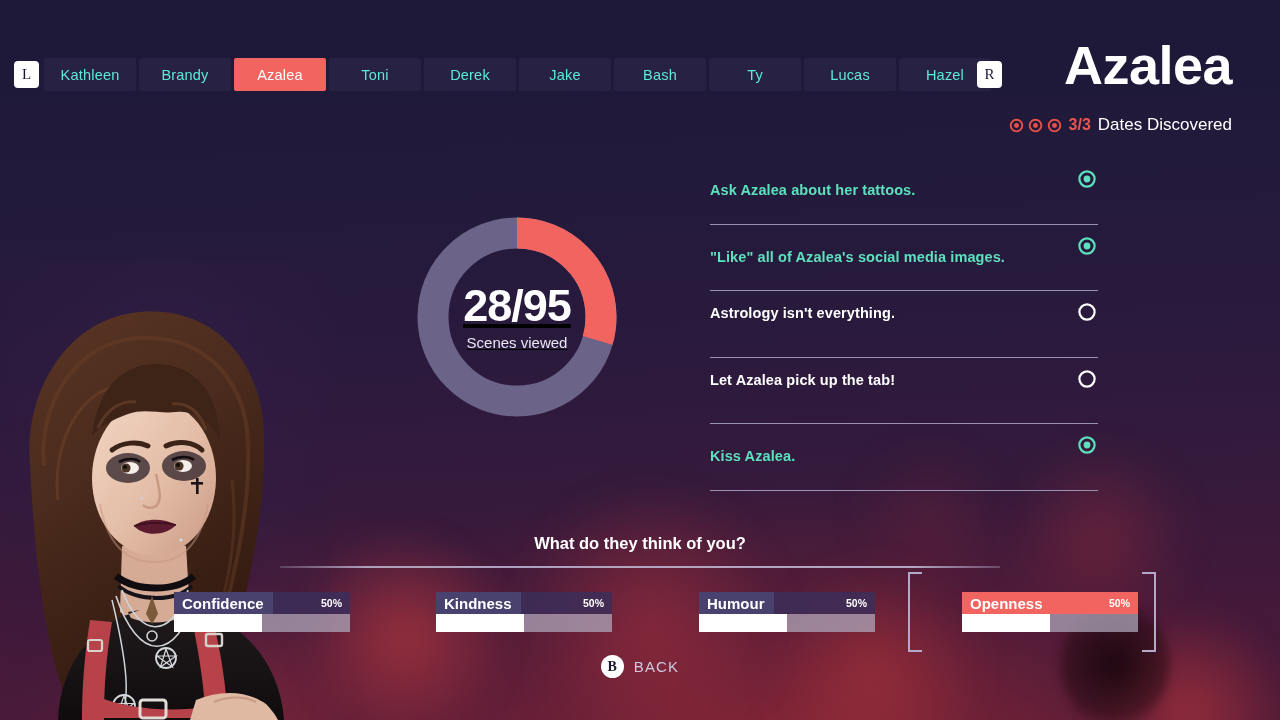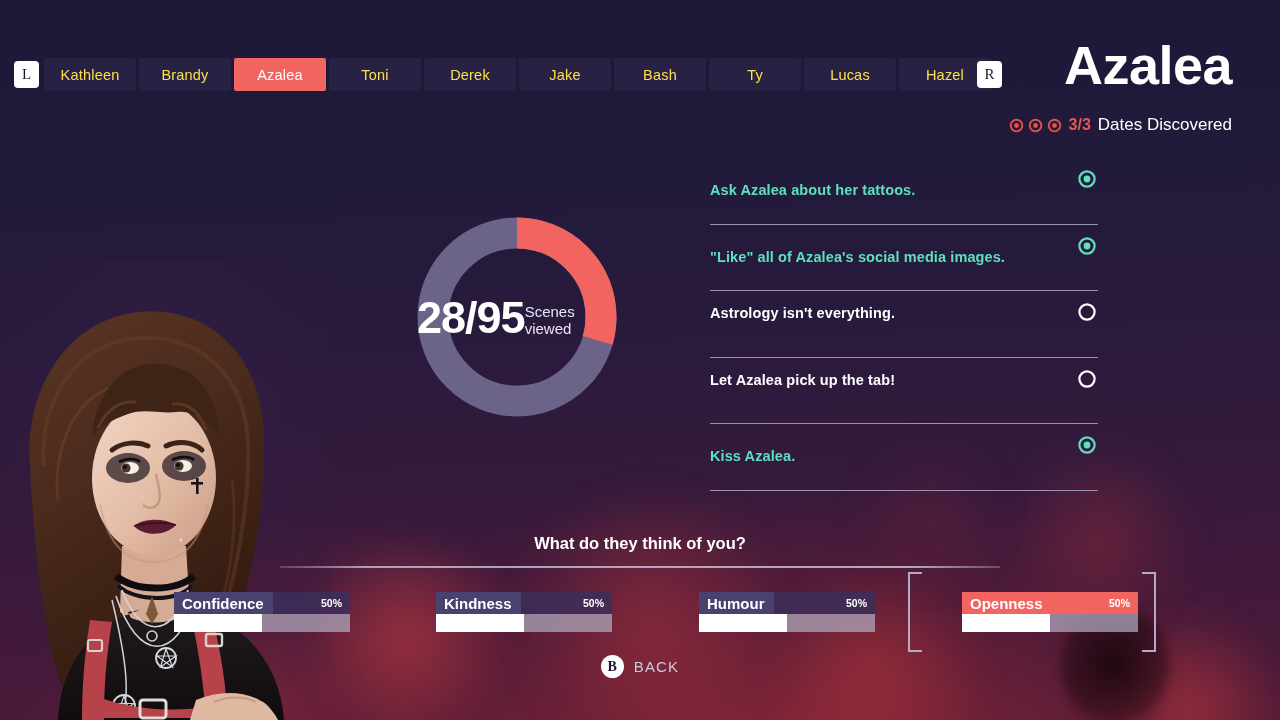--- a/index.html
+++ b/index.html
@@ -51,21 +51,21 @@
   .shoulder-r { left: 977px; }
 
   .tabs {
     position: absolute; left: 44px; top: 58px;
     display: flex; gap: 3px;
   }
   .tab {
     height: 33px; padding: 0 10px; min-width: 92px;
     display: flex; align-items: center; justify-content: center;
     background: #272143;
-    color: #fde047; font-size: 14.5px; font-weight: 400;
+    color: #5eead4; font-size: 14.5px; font-weight: 400;
     letter-spacing: 0.2px;
     border-radius: 2px;
   }
   .tab.active { background: #f2645f; color: #ffffff; }
 
   
   .char-title {
     position: absolute; right: 48px; top: 38px;
     color: #ffffff; font-size: 54px; font-weight: bold;
     letter-spacing: -0.5px; line-height: 1;
@@ -79,21 +79,21 @@
   .dates-frac { color: #e8574f; font-size: 16px; font-weight: bold; margin-left: 3px; }
   .dates-label { color: #ffffff; font-size: 17px; font-weight: 400; margin-left: 3px; }
 
   
   .portrait { position: absolute; left: 0; bottom: 0; width: 330px; height: 460px; }
 
   
   .donut-wrap { position: absolute; left: 417px; top: 217px; width: 200px; height: 200px; }
   .donut-center {
     position: absolute; left: 0; top: 0; width: 200px; height: 200px;
-    display: flex; flex-direction: row; align-items: center; justify-content: center;
+    display: flex; flex-direction: column; align-items: center; justify-content: center; text-decoration: underline;
   }
   .donut-num { color: #ffffff; font-size: 45px; font-weight: bold; letter-spacing: -1px; line-height: 1; }
   .donut-cap { color: #e9e6f2; font-size: 15px; font-weight: 400; margin-top: 6px; }
 
   
   .dialogue { position: absolute; left: 710px; top: 158px; width: 388px; }
   .dlg-item { position: relative; height: 66.5px; }
   .dlg-text {
     position: absolute; left: 0; top: 14px;
     font-size: 14.5px; font-weight: bold; letter-spacing: 0.1px;

